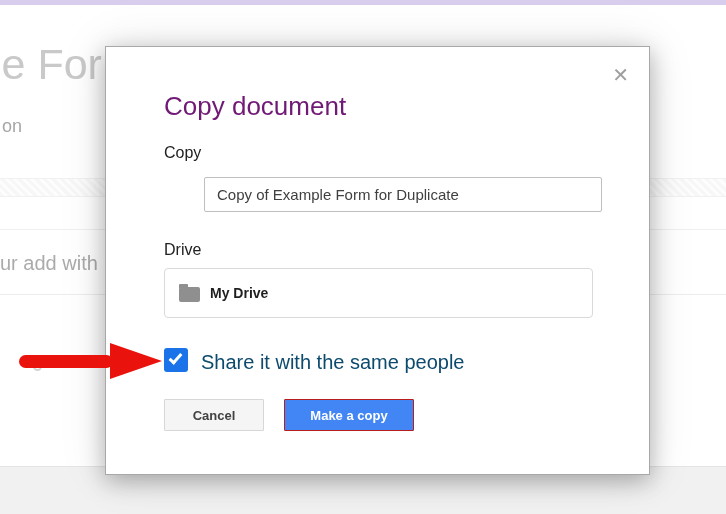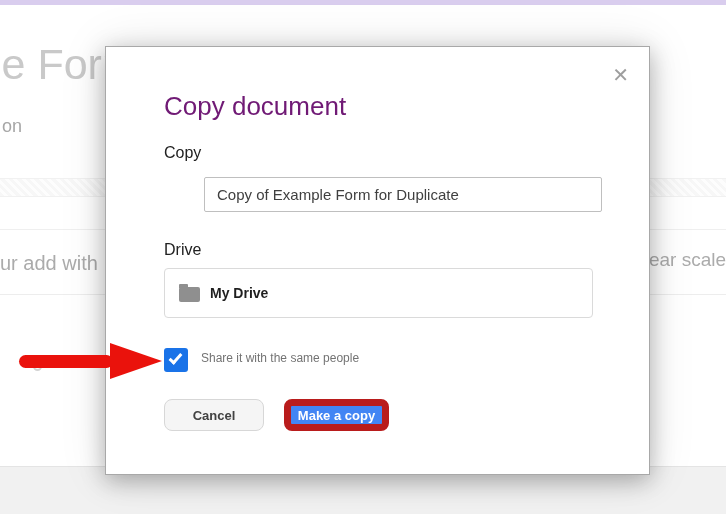--- a/index.html
+++ b/index.html
@@ -37,47 +37,46 @@
   .folder-box { position:absolute; left:58px; top:221px; width:429px; height:50px;
                 border:1px solid #dadada; border-radius:4px; background:#fff; cursor:pointer; }
   .folder-icon { position:absolute; left:14px; top:18px; width:21px; height:15px; background:#8f8f8f; border-radius:2px; }
   .folder-icon::before { content:""; position:absolute; left:0; top:-3px; width:9px; height:4px; background:#8f8f8f; border-radius:1px 1px 0 0; }
   .folder-name { position:absolute; left:45px; top:16px; font-size:14px; font-weight:bold; color:#1f1f1f; }
 
   .checkbox { position:absolute; left:58px; top:301px; width:24px; height:24px; background:#1a73e8;
               border-radius:3px; cursor:pointer; }
   .checkbox .check { position:absolute; left:8px; top:3px; width:7px; height:13px;
                      border-right:3px solid #fff; border-bottom:3px solid #fff; transform:rotate(42deg); }
-  .checkbox-label { position:absolute; left:95px; top:304px; font-size:12px; color:#737373; }
+  .checkbox-label { position:absolute; left:95px; top:304px; font-size:20px; color:#0c4a6e; }
 
-  .btn { position:absolute; top:352px; height:32px; border-radius:8px; font-size:13px; font-weight:bold;
+  .btn { position:absolute; top:352px; height:32px; border-radius:1px; font-size:13px; font-weight:bold;
          display:flex; align-items:center; justify-content:center; cursor:pointer;
          font-family:"Liberation Sans","DejaVu Sans",sans-serif; }
   .btn-cancel { left:58px; width:100px; background:#f5f5f5; border:1px solid #d7d7d7; color:#424242; }
-  .btn-confirm { left:178px; width:105px; background:#4285f4; border:7px solid #b91c1c; color:#fff; }
+  .btn-confirm { left:178px; width:130px; background:#4285f4; border:1px solid #b91c1c; color:#fff; }
 
   
   .arrow { position:absolute; z-index:20; }
   .arrow-shaft { position:absolute; left:19px; top:355px; width:94px; height:13px; background:#ea120c; border-radius:7px; }
   .arrow-head { position:absolute; left:110px; top:343px; width:0; height:0;
                 border-top:18px solid transparent; border-bottom:18px solid transparent;
                 border-left:52px solid #ea120c; }
 </style>
 </head>
 <body>
 
 <div class="screen">
 
   <div class="top-bar"></div>
   <div class="bg-title">le Form for Duplicate</div>
   <div class="bg-desc">on</div>
   <div class="bg-band"></div>
   <div class="bg-line-a"></div>
   <div class="bg-question">ur add with</div>
-  <div class="bg-scale">ear scale</div>
   <div class="bg-line-b"></div>
   <div class="bg-ring"></div>
   <div class="bg-bottom"></div>
 
   <div class="dialog">
     <span class="close-x">✕</span>
     <div class="dlg-title">Copy document</div>
 
     <div class="field-label lbl-name">Copy</div>
     <input class="name-input" type="text" value="Copy of Example Form for Duplicate" style="">

